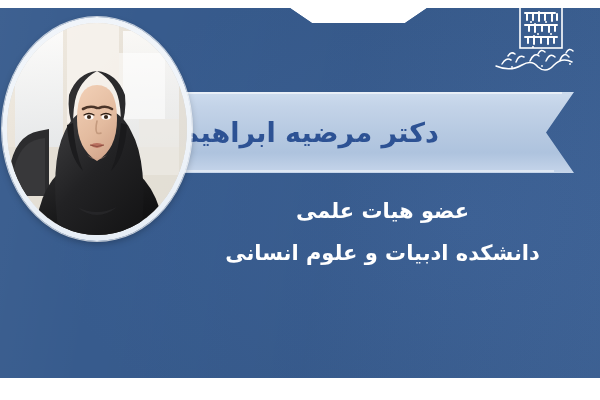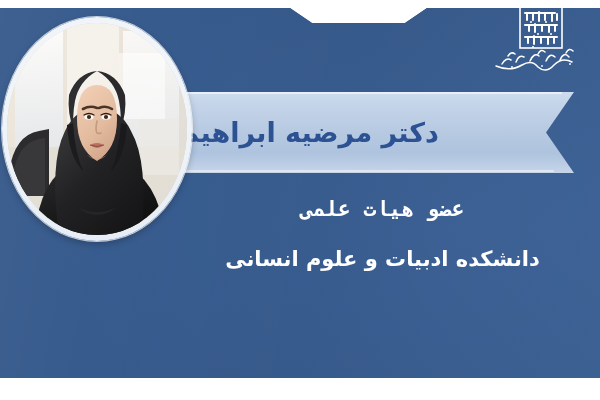--- a/index.html
+++ b/index.html
@@ -131,27 +131,26 @@
     width: 385px;
     text-align: center;
     direction: rtl;
     color: #ffffff;
   }
   .subtitle .line1 {
     font-size: 21px;
     font-weight: 700;
     line-height: 1.45;
     white-space: nowrap;
-    font-family: Liberation Mono, monospace;
   }
   .subtitle .line2 {
     font-size: 21px;
     font-weight: 700;
     line-height: 1.45;
-    margin-top: 18px;
+    margin-top: 12px;
     white-space: nowrap;
   }
 
   
   .portrait-ring {
     position: absolute;
     left: 2px;
     top: 17px;
     width: 190px;
     height: 224px;

